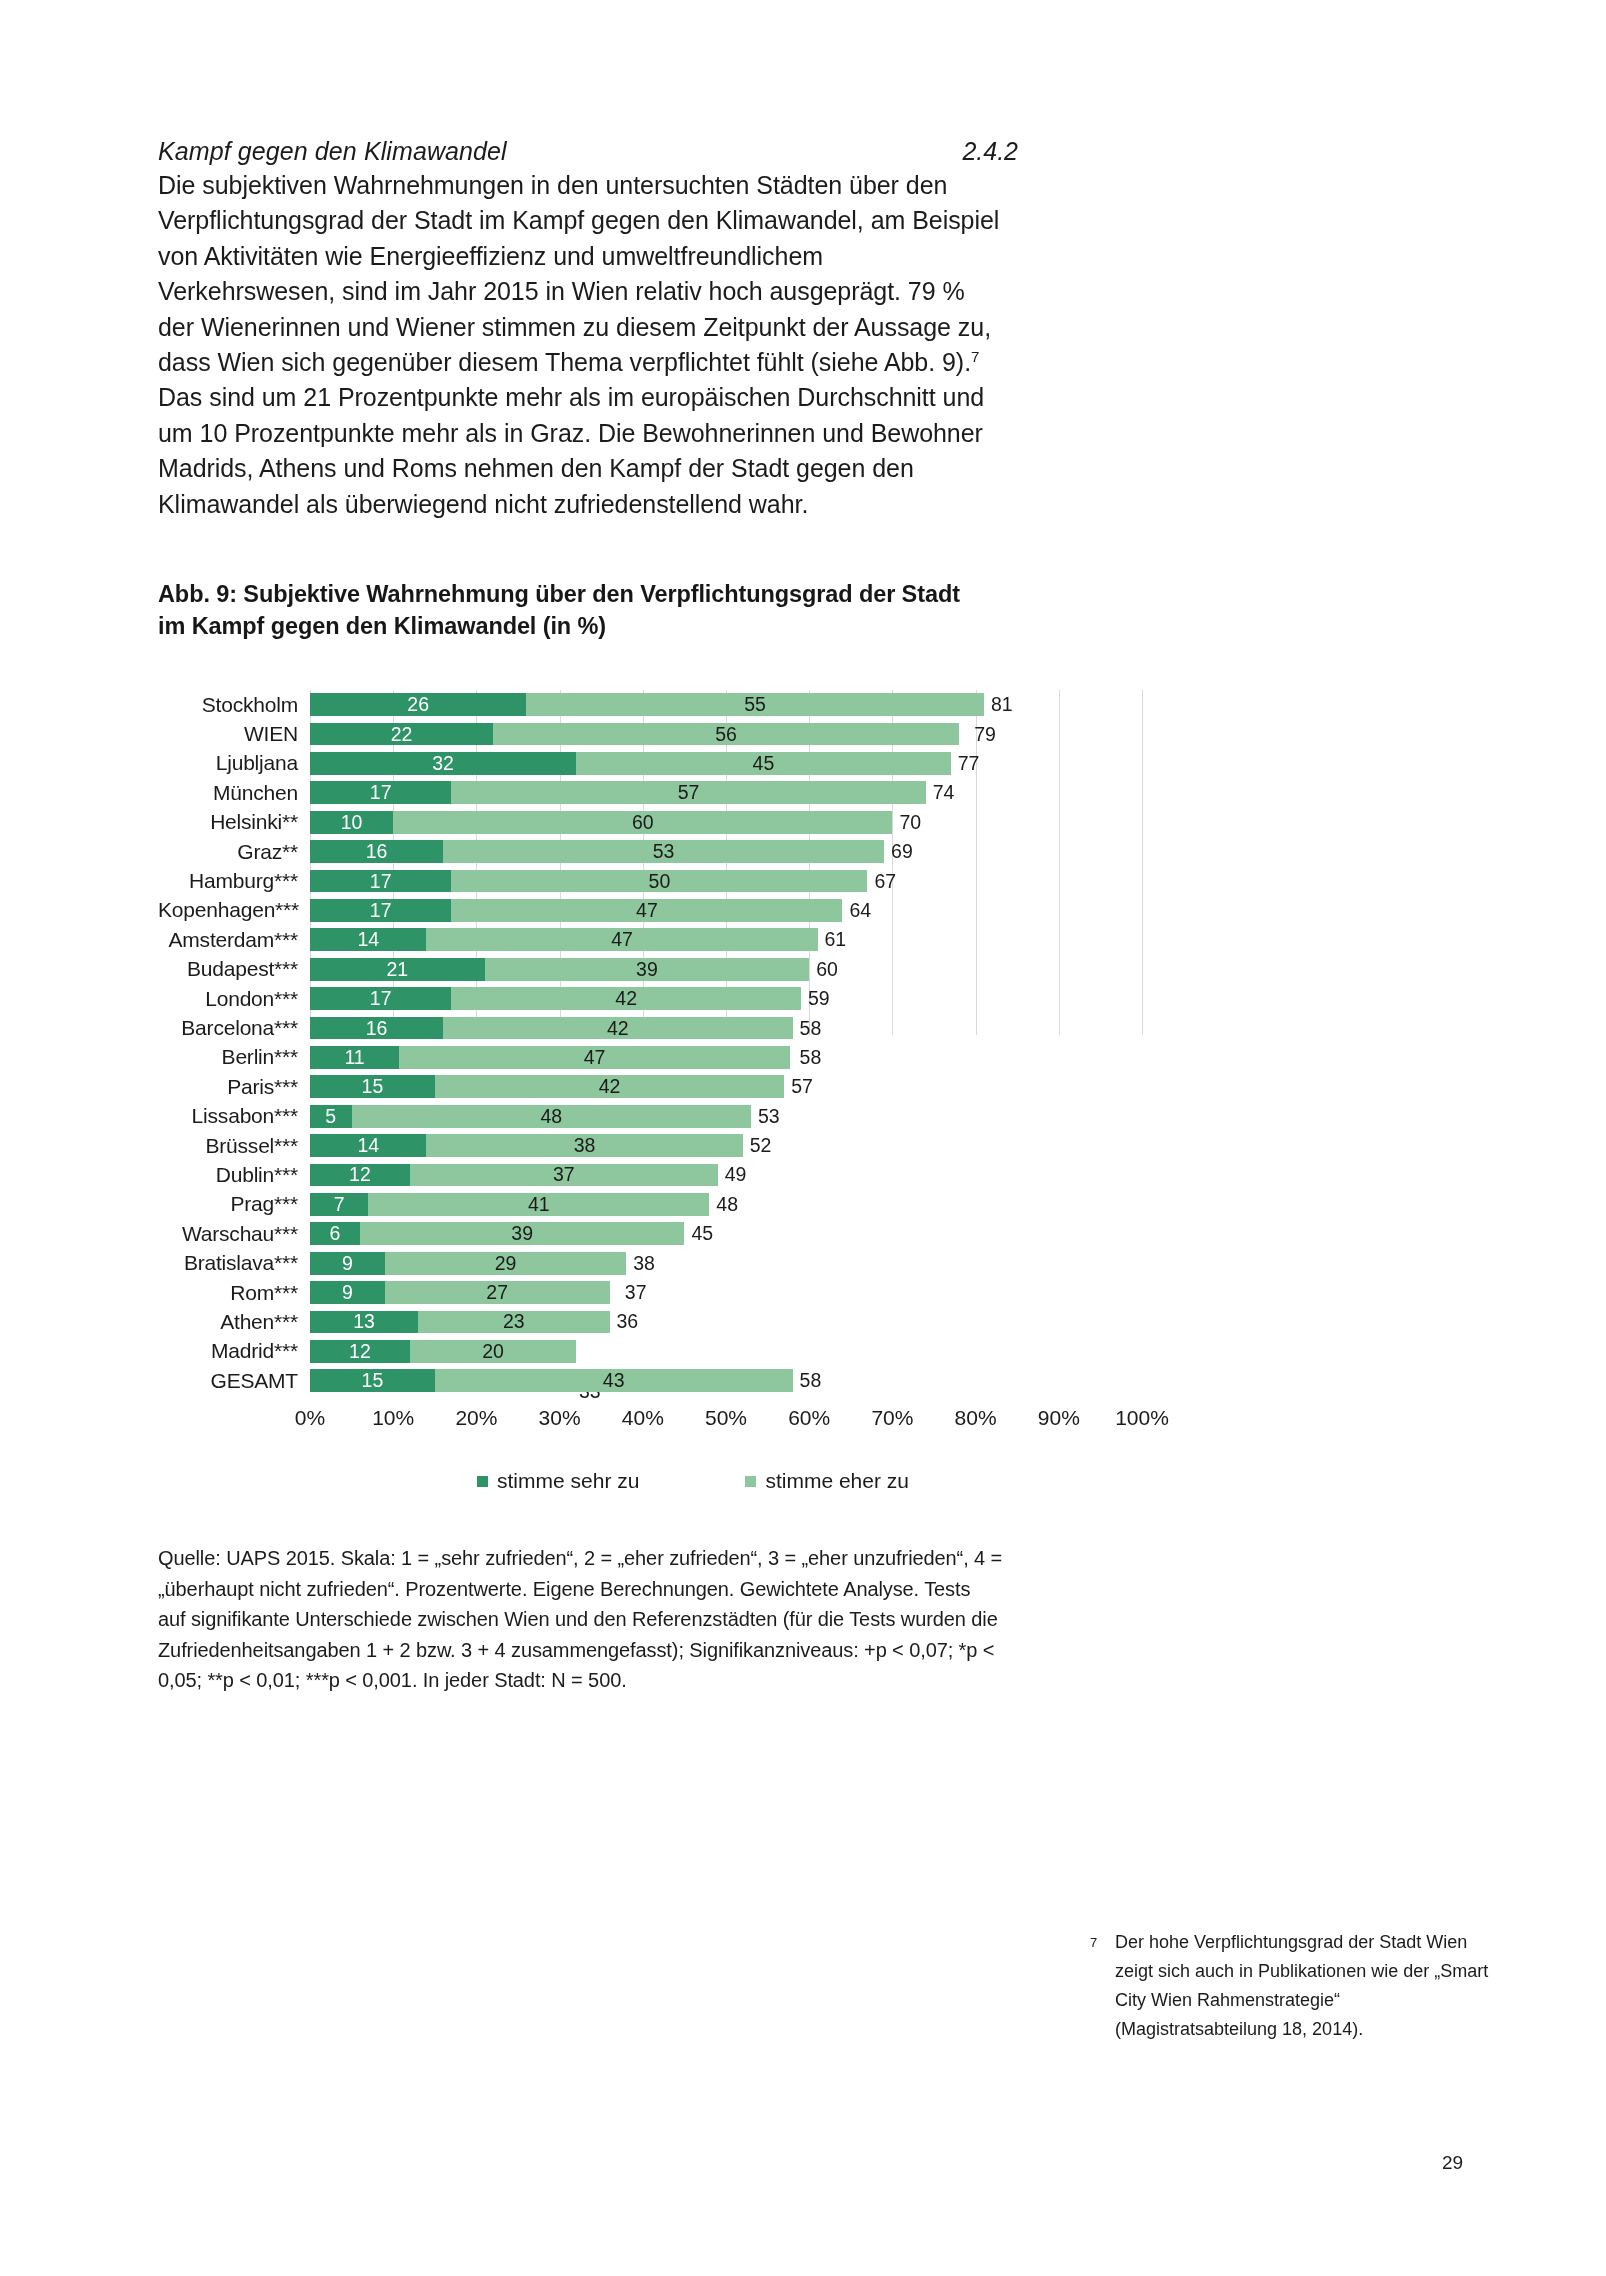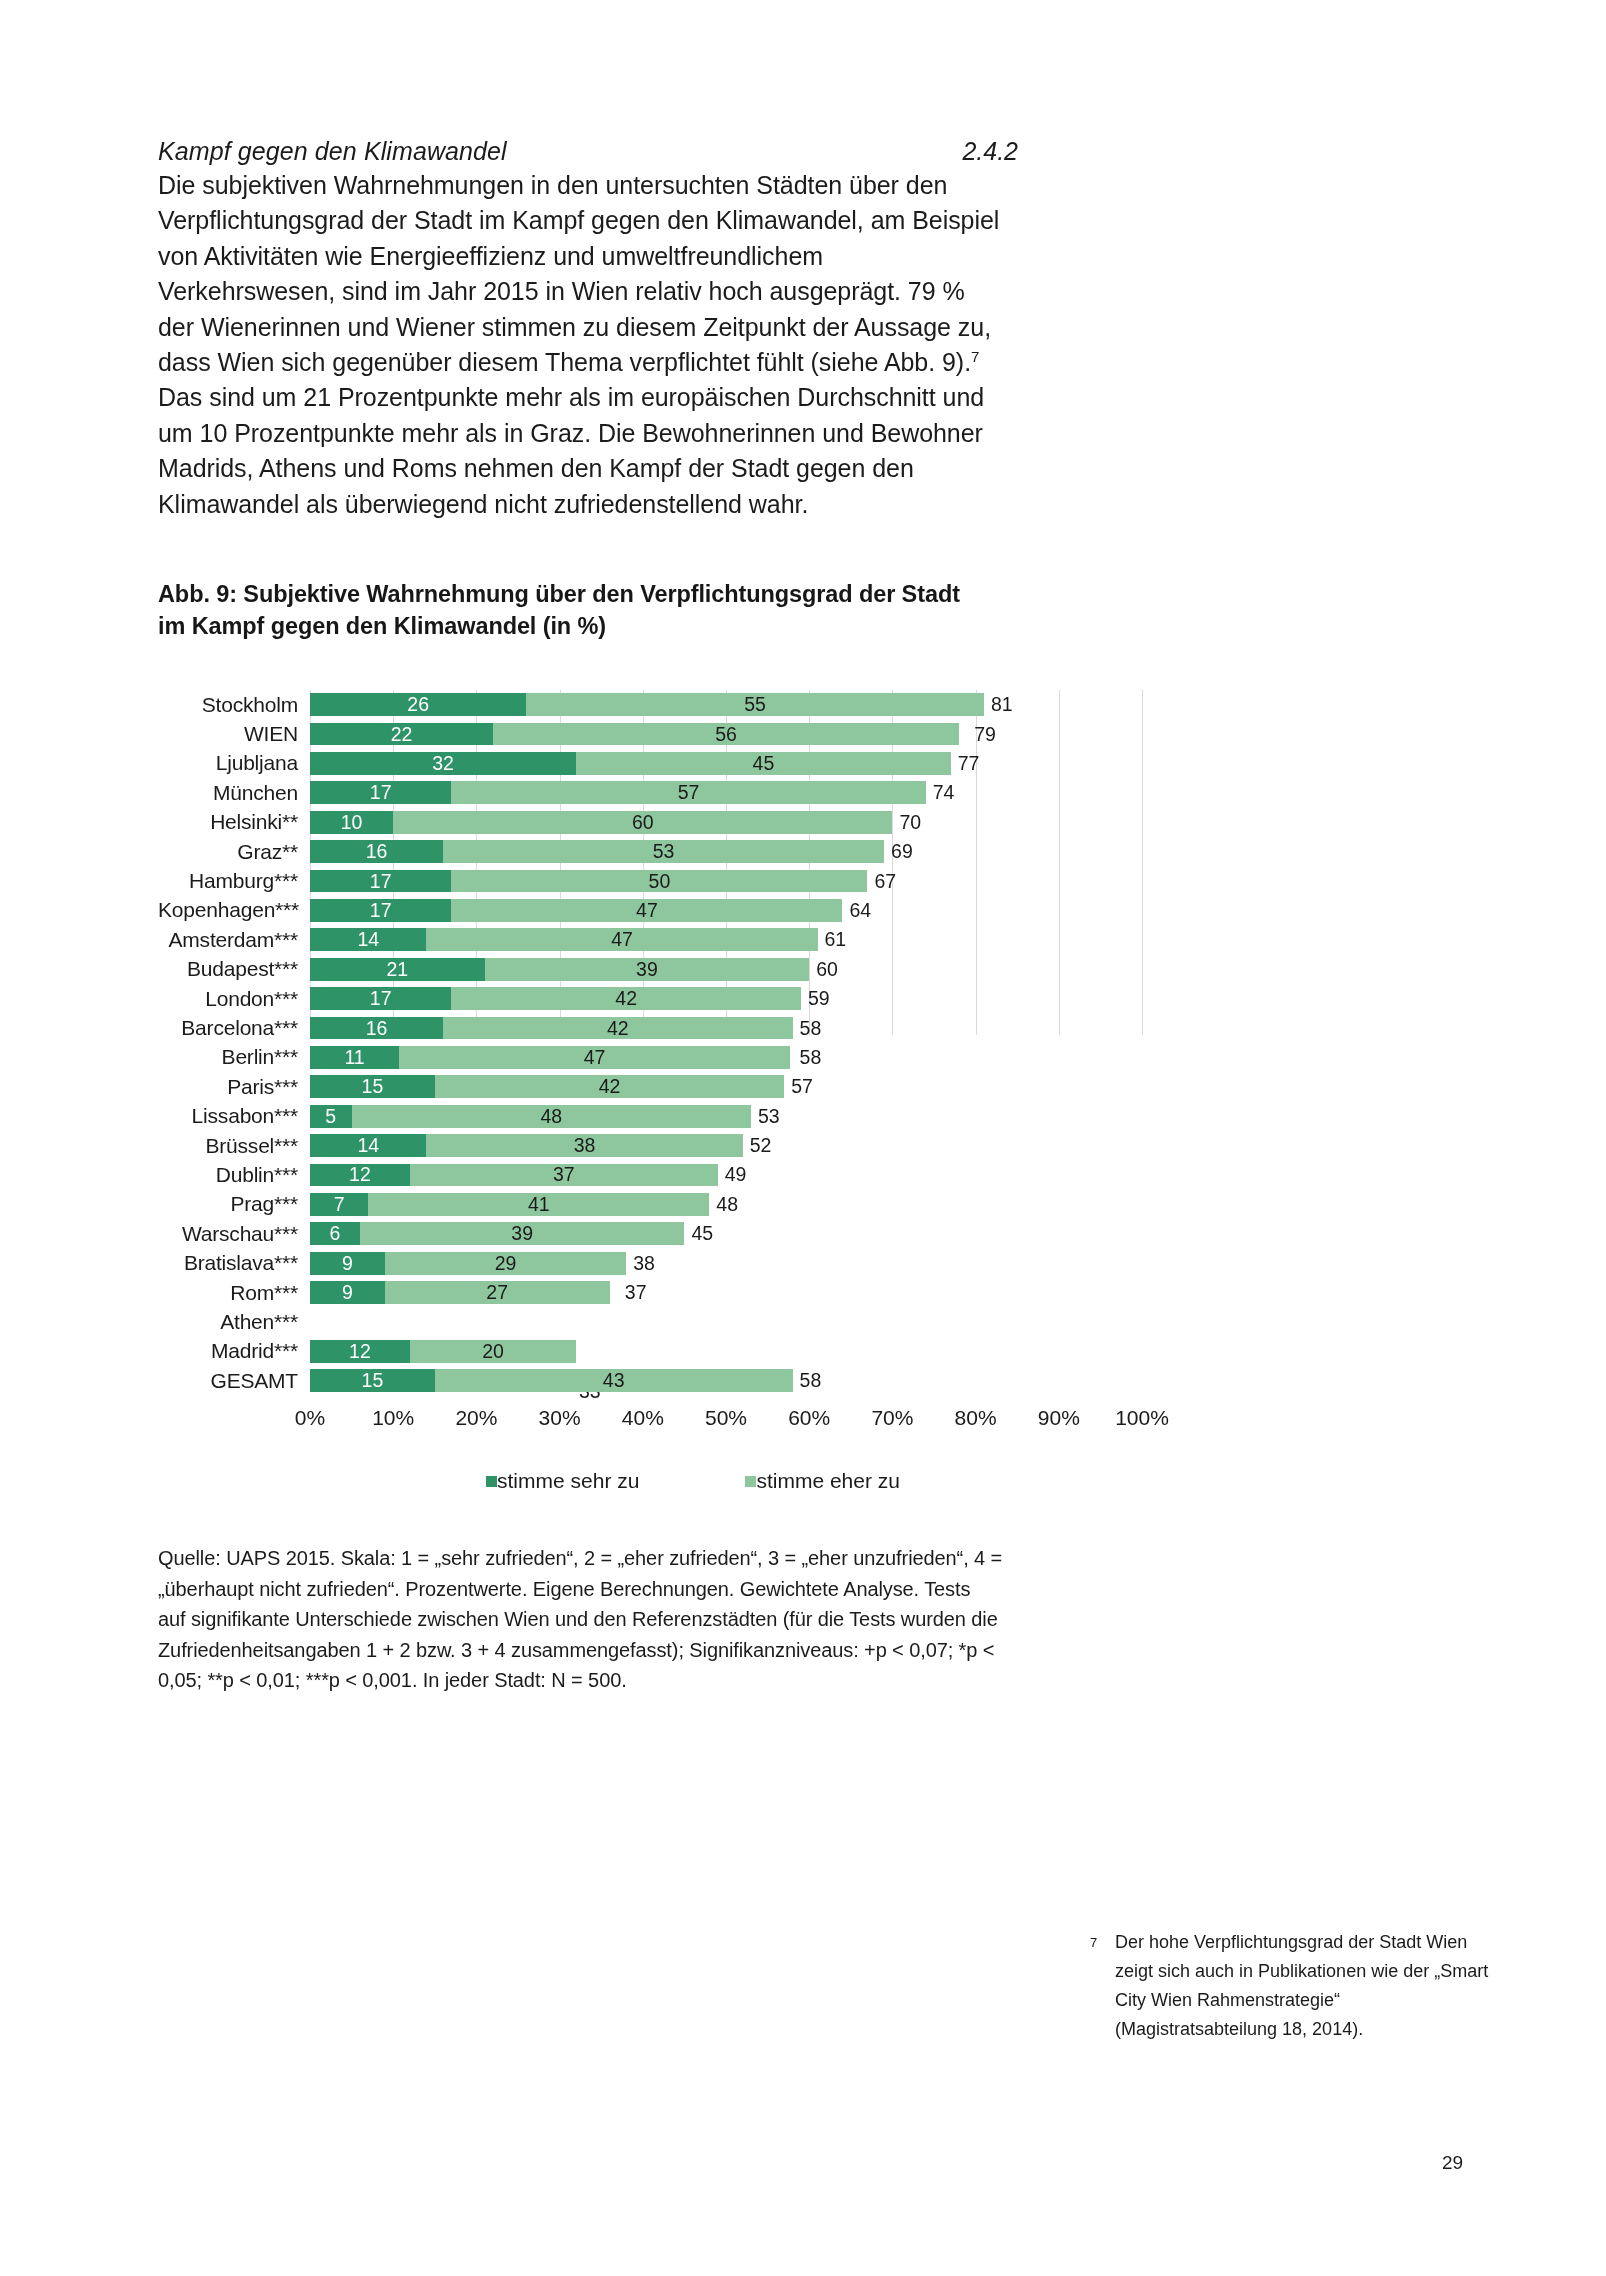--- a/index.html
+++ b/index.html
@@ -181,20 +181,21 @@
     width: 1060px;
     display: flex;
     justify-content: center;
     gap: 96px;
     font-size: 21px;
     color: #1b1b1b;
   }
   .legend .item {
     display: flex;
     align-items: center;
+    gap: 9px;
     padding-left: 10px;
   }
   .legend .swatch {
     width: 11px;
     height: 11px;
     display: inline-block;
   }
   .legend .swatch.a { background: #2e9468; }
   .legend .swatch.b { background: #8ec79d; }
 
@@ -477,20 +478,27 @@
           <div class="plot">
             <div class="bar-wrap">
               <div class="seg s1" style="width: 74.88px;">9</div>
               <div class="seg s2" style="width: 224.64px;">27</div>
             </div>
             <div class="total" style="left: 307.84px;">37</div>
           </div>
         </div>
         <div class="row">
           <div class="row-label">Athen***</div>
+          <div class="plot">
+            <div class="bar-wrap">
+              <div class="seg s1" style="width: 108.16px;">13</div>
+              <div class="seg s2" style="width: 191.36px;">23</div>
+            </div>
+            <div class="total" style="left: 299.52px;">36</div>
+          </div>
         </div>
         <div class="row">
           <div class="row-label">Madrid***</div>
           <div class="plot">
             <div class="bar-wrap">
               <div class="seg s1" style="width: 99.84px;">12</div>
               <div class="seg s2" style="width: 166.4px;">20</div>
             </div>
             <div class="total" style="left: 262px; margin-top: 40px;">33</div>
           </div>

